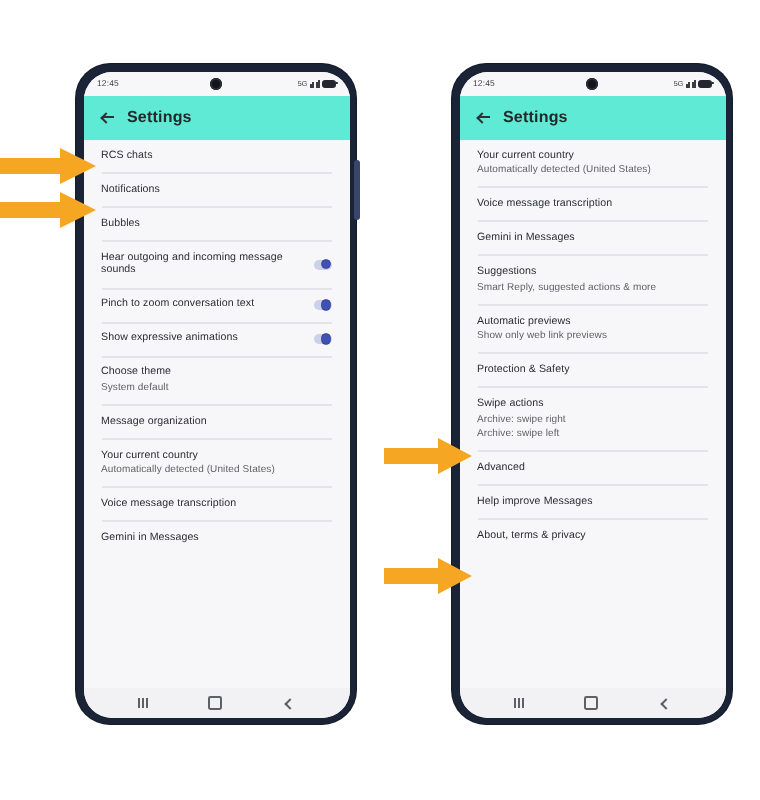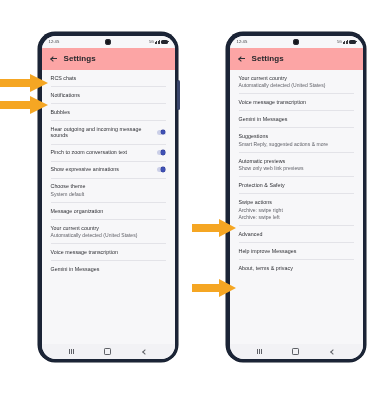--- a/index.html
+++ b/index.html
@@ -69,21 +69,21 @@
     width:6px;height:6px;border-radius:50%;
     background:#14151a;
     box-shadow:inset 0 0 0 1px #2b2d36;
   }
 
   
   .appbar{
     flex:0 0 22px;
     display:flex;align-items:center;gap:6px;
     padding:0 9px;
-    background:#fca5a5;
+    background:#5eead4;
   }
   .back-arrow{
     width:7px;height:7px;position:relative;flex:0 0 auto;
   }
   .back-arrow:before{
     content:"";position:absolute;left:0.4px;top:3.1px;
     width:6.2px;height:0.8px;background:#303136;
   }
   .back-arrow:after{
     content:"";position:absolute;left:0.6px;top:1.6px;

